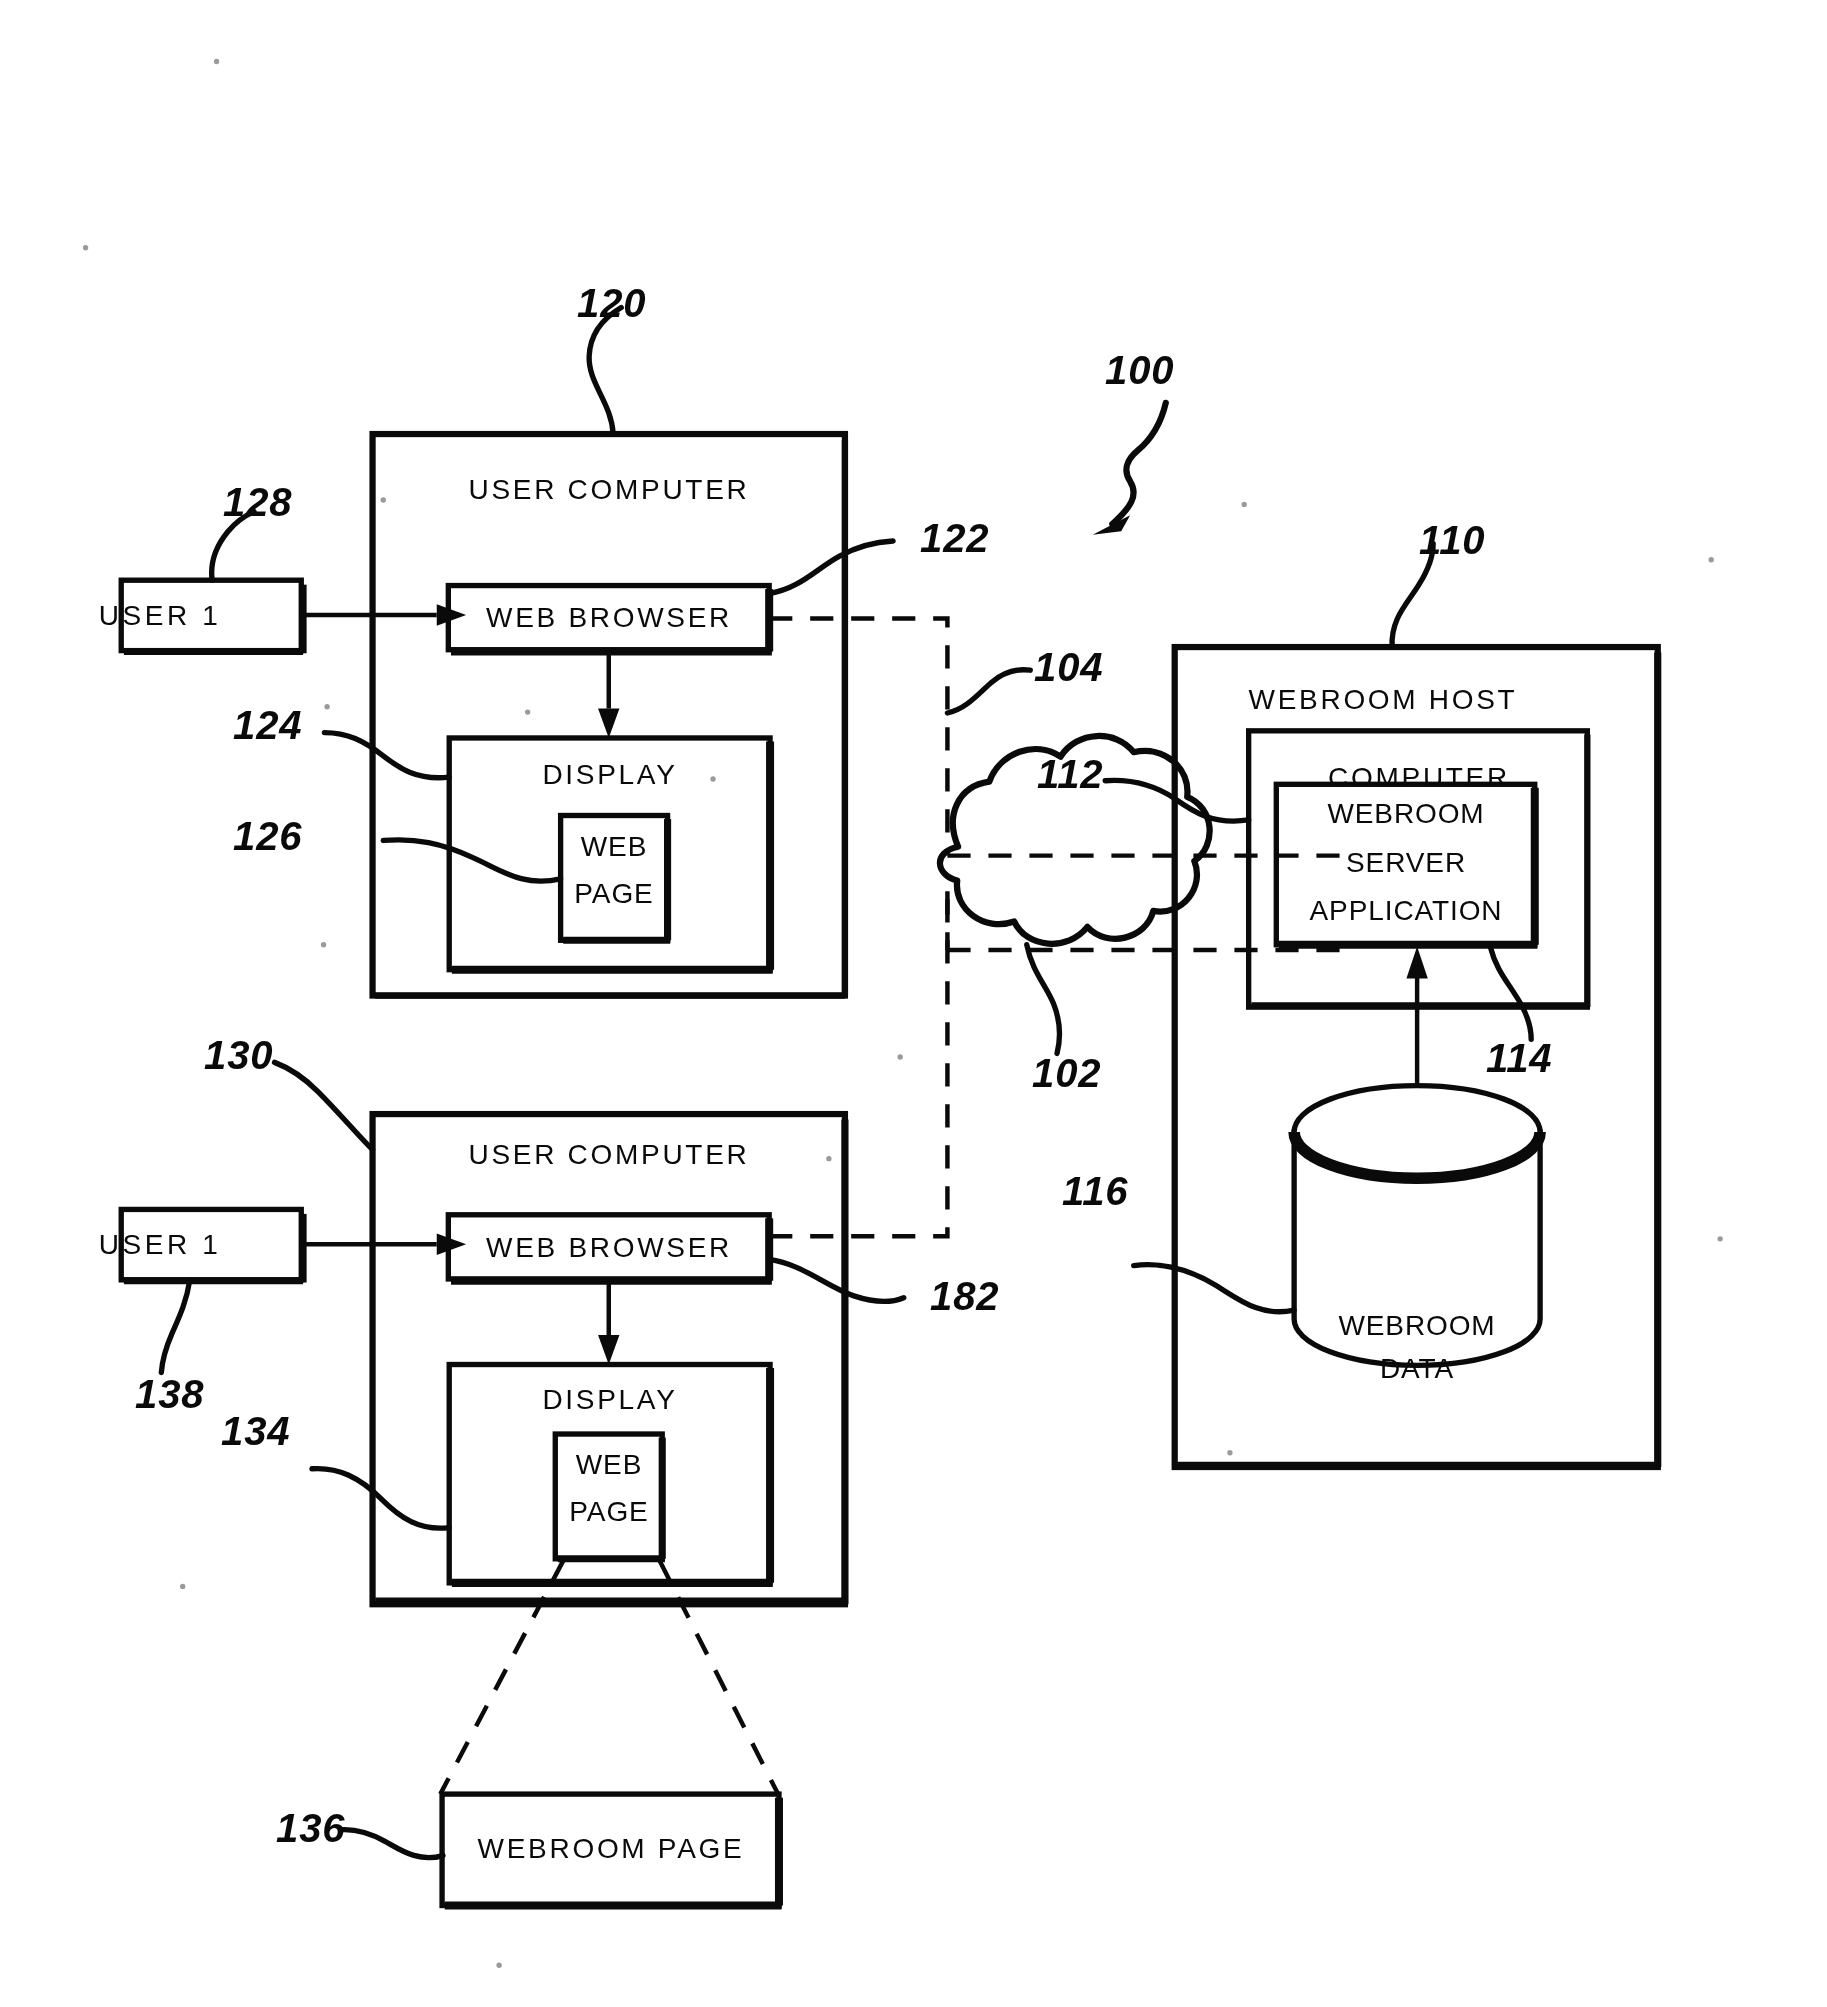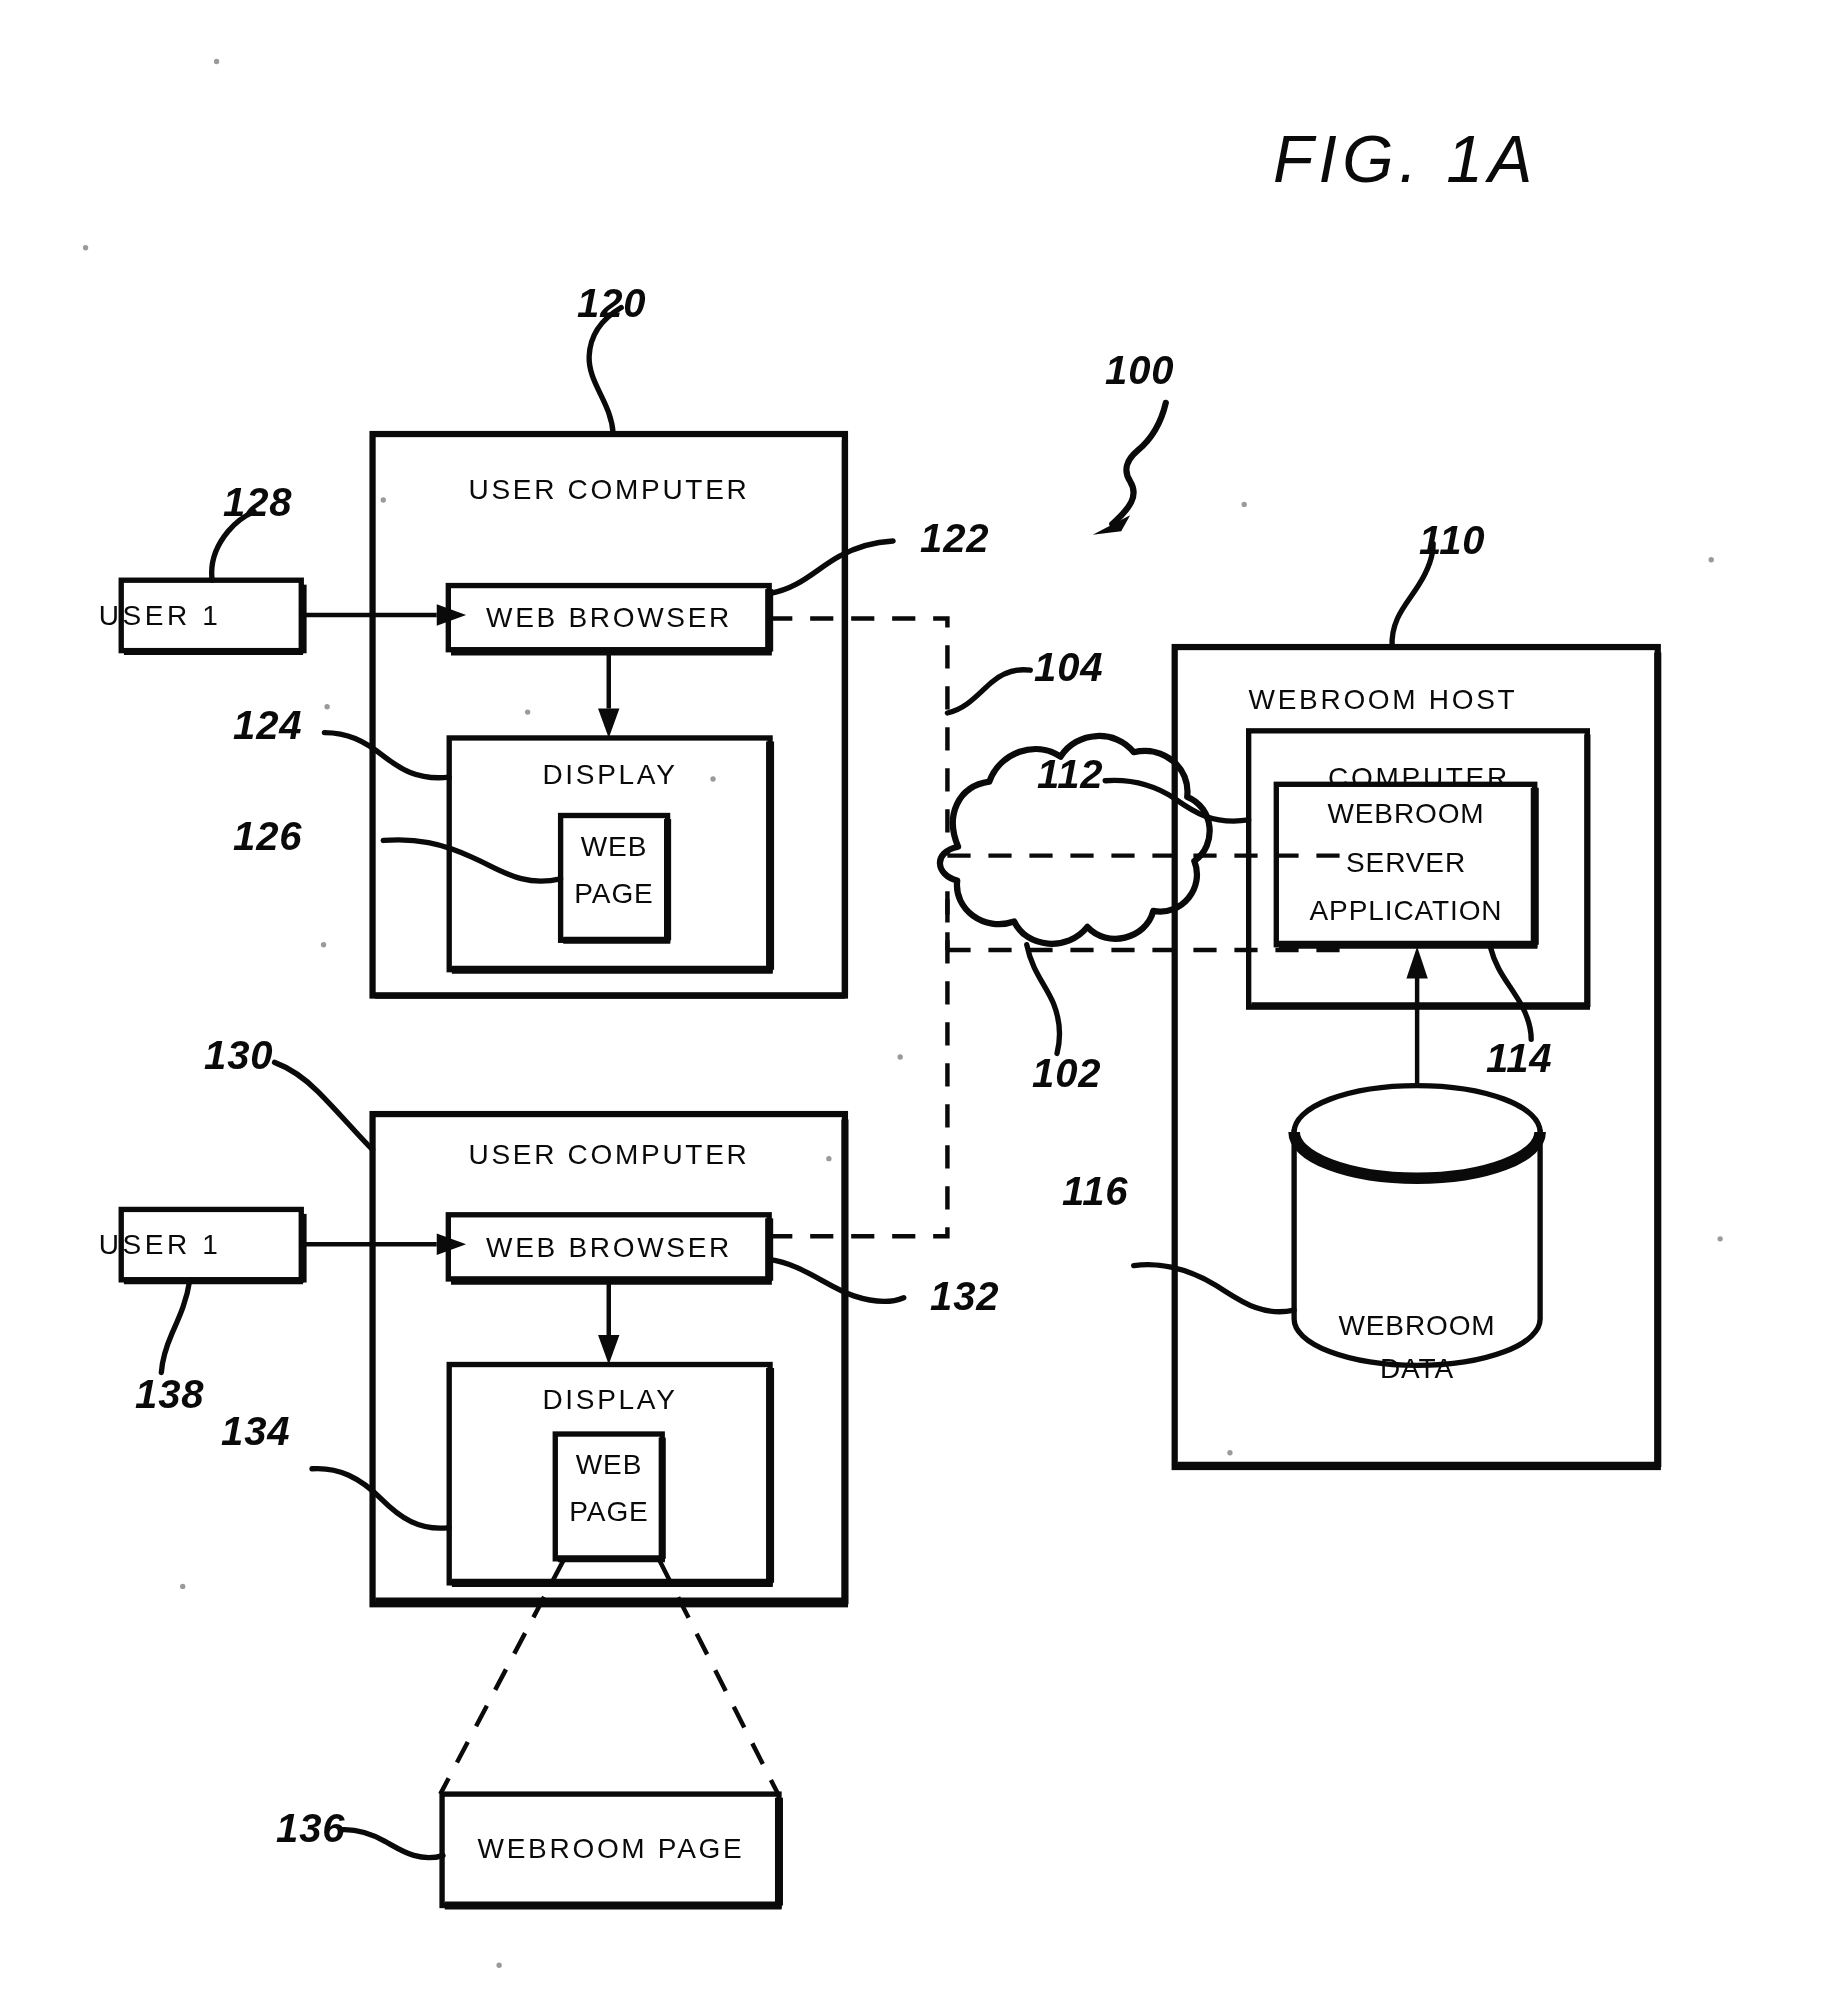--- a/index.html
+++ b/index.html
@@ -217,36 +217,35 @@
       <circle cx="1920" cy="628" r="3"></circle>
       <circle cx="1930" cy="1390" r="3"></circle>
       <circle cx="1380" cy="1630" r="3"></circle>
       <circle cx="930" cy="1300" r="3"></circle>
       <circle cx="560" cy="2205" r="3"></circle>
       <circle cx="205" cy="1780" r="3"></circle>
     </g>
 
   </svg>
 
-  <div class="tx fig-title" style="left:1273px; top:121px;">FIG.  1A</div>
 
   <div class="tx ref" style="left:1105px; top:347px;">100</div>
   <div class="tx ref" style="left:1032px; top:1050px;">102</div>
   <div class="tx ref" style="left:1034px; top:644px;">104</div>
   <div class="tx ref" style="left:1419px; top:517px;">110</div>
   <div class="tx ref" style="left:1037px; top:751px;">112</div>
   <div class="tx ref" style="left:1486px; top:1035px;">114</div>
   <div class="tx ref" style="left:1062px; top:1168px;">116</div>
   <div class="tx ref" style="left:577px; top:280px;">120</div>
   <div class="tx ref" style="left:920px; top:515px;">122</div>
   <div class="tx ref" style="left:233px; top:702px;">124</div>
   <div class="tx ref" style="left:233px; top:813px;">126</div>
   <div class="tx ref" style="left:223px; top:479px;">128</div>
   <div class="tx ref" style="left:176px; top:1032px;margin-left:28px;">130</div>
-  <div class="tx ref" style="left:930px; top:1273px;">132</div>
+  <div class="tx ref" style="left:930px; top:1273px;">182</div>
   <div class="tx ref" style="left:221px; top:1408px;">134</div>
   <div class="tx ref" style="left:276px; top:1805px;">136</div>
   <div class="tx ref" style="left:135px; top:1371px;">138</div>
 
   <div class="tx box-label ctr" style="left:609px; top:473px;">USER COMPUTER</div>
   <div class="tx box-label ctr" style="left:160px; top:599px; letter-spacing:3.6px;">USER 1</div>
   <div class="tx box-label ctr" style="left:609px; top:601px;">WEB BROWSER</div>
   <div class="tx box-label ctr" style="left:610px; top:758px;">DISPLAY</div>
   <div class="tx box-label ctr two-line" style="left:614px; top:831px; letter-spacing:0.9px;">WEB</div>
   <div class="tx box-label ctr two-line" style="left:614px; top:878px; letter-spacing:0.9px;">PAGE</div>

